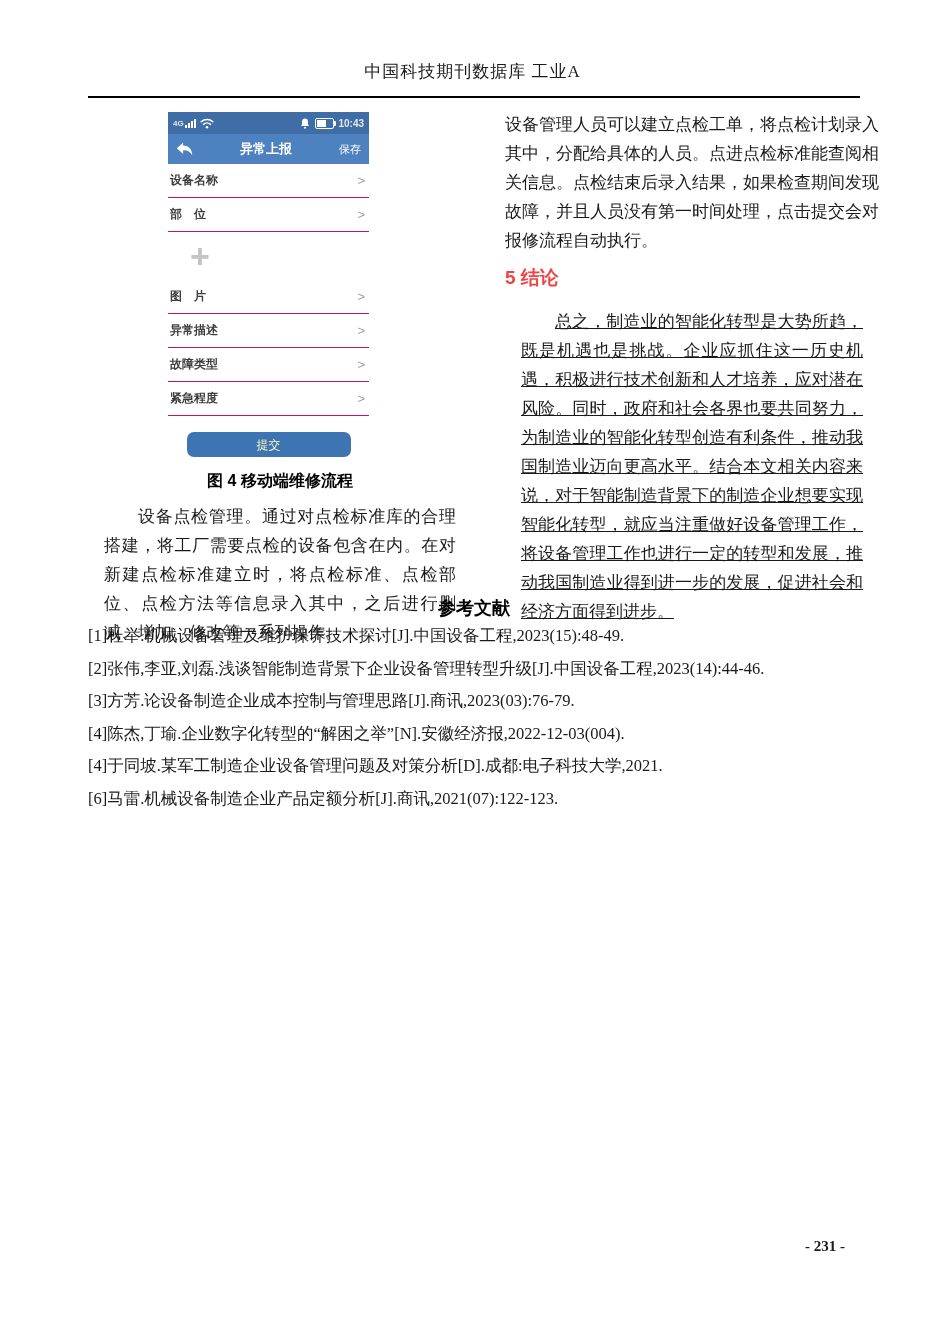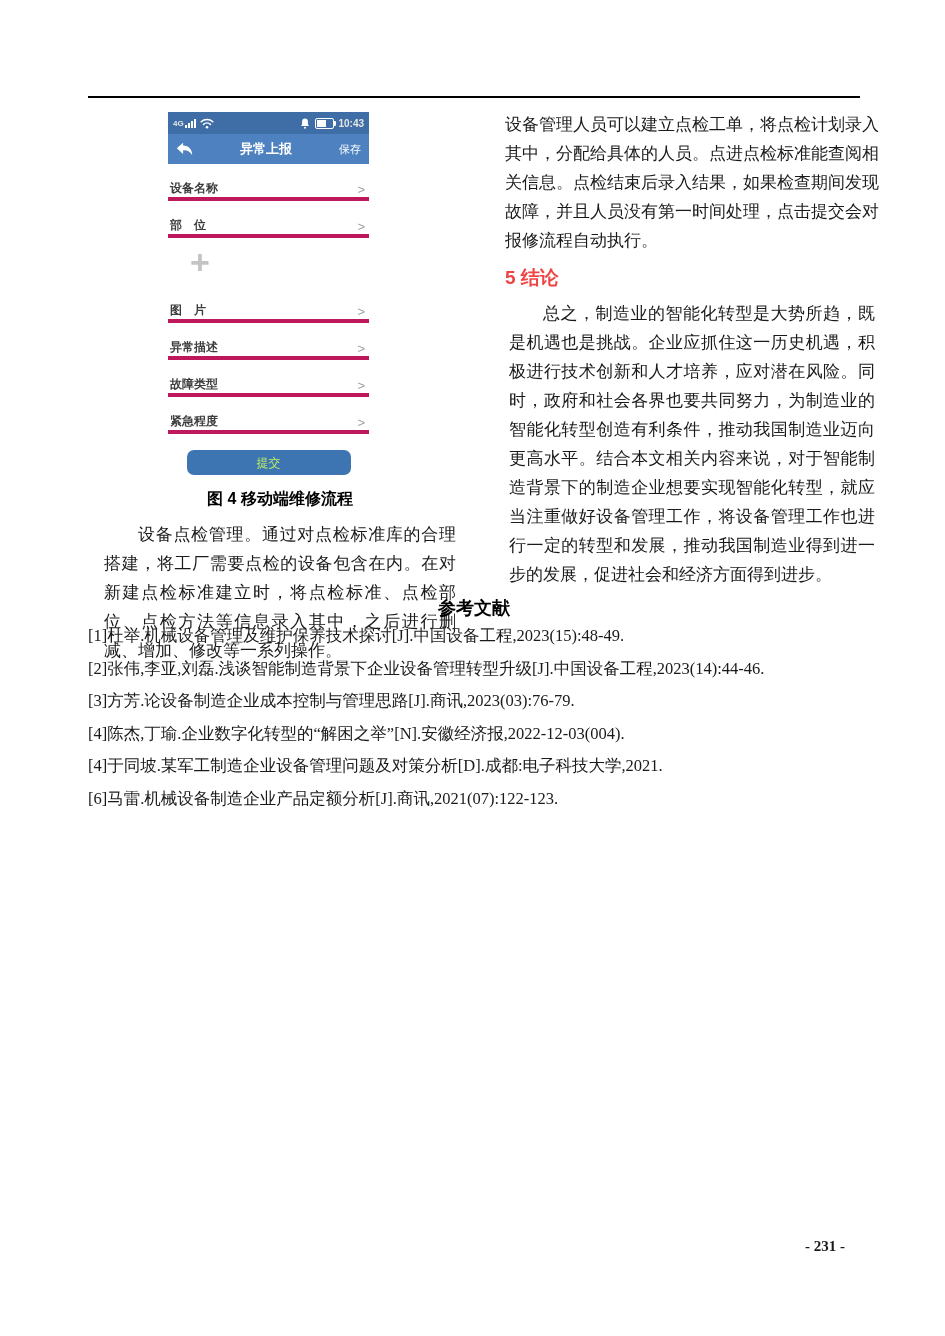--- a/index.html
+++ b/index.html
@@ -30,31 +30,31 @@
   .battery::before{content:"";position:absolute;left:1px;top:1px;bottom:1px;width:9px;background:#fff;}
   .battery::after{content:"";position:absolute;right:-3px;top:2px;width:2px;height:5px;background:#fff;border-radius:0 1px 1px 0;}
   .icon-svg{display:block;}
 
   .nav-bar{height:30px;background:#4e81c0;display:flex;align-items:center;
            padding:0 8px;color:#fff;font-family:"Liberation Sans",sans-serif;}
   .nav-title{flex:1;text-align:center;font-size:13px;font-weight:bold;}
   .nav-save{font-size:11px;}
 
   .form{background:#fff;}
-  .form-row{height:33px;display:flex;align-items:flex-end;justify-content:space-between;
-            border-bottom:4px solid #be185d;padding:0 4px 0 2px;}
+  .form-row{height:33px;display:flex;align-items:center;justify-content:space-between;
+            border-bottom:1px solid #be185d;padding:0 4px 0 2px;}
   .form-row .lbl{font-size:12px;font-weight:bold;color:#3d3d3d;
                  font-family:"Liberation Sans",sans-serif;}
   .form-row .chev{font-size:13px;color:#9aa0a6;font-family:"Liberation Sans",sans-serif;}
   .plus-area{height:48px;display:flex;align-items:center;}
   .plus-glyph{margin-left:22px;font-size:34px;font-weight:bold;color:#c4c4c4;
               font-family:"Liberation Sans",sans-serif;line-height:30px;}
   .submit-wrap{padding:16px 0 4px 0;text-align:center;}
   .submit-btn{display:inline-block;width:164px;height:25px;line-height:25px;background:#3d74b2;
-              color:#bef264;font-size:12px;border:none;border-radius:7px;
+              color:#fef9c3;font-size:12px;border:none;border-radius:7px;
               font-family:"Liberation Sans",sans-serif;cursor:pointer;}
 
   .fig-caption{margin-top:10px;text-align:center;font-family:"Liberation Sans",sans-serif;
                font-weight:bold;font-size:16px;color:#000;}
 
   .body-par{font-size:17px;line-height:29px;text-align:justify;margin:16px;}
   .indent{text-indent:2em;}
   .left-col .body-par{margin-top:10px;}
 
   .section-heading{font-family:"Liberation Sans",sans-serif;font-weight:bold;
@@ -66,20 +66,21 @@
                 font-weight:bold;font-size:18px;color:#000;}
   .ref-item{font-size:16.5px;line-height:32.5px;white-space:nowrap;}
 
   .page-number{position:absolute;top:1238px;right:100px;font-size:15px;font-weight:bold;}
 </style>
 </head>
 <body>
 
 <div class="page">
 
+  <div class="header-title">中国科技期刊数据库  工业A</div>
   <div class="header-rule"></div>
 
   <div class="left-col">
 
     <div class="phone">
 
       <div class="status-bar">
         <span class="net-label">4G</span>
         <span class="sig">
             <i></i>
@@ -144,21 +145,21 @@
     </div>
 
     <div class="fig-caption">图 4  移动端维修流程</div>
 
     <p class="body-par indent">设备点检管理。通过对点检标准库的合理搭建，将工厂需要点检的设备包含在内。在对新建点检标准建立时，将点检标准、点检部位、点检方法等信息录入其中，之后进行删减、增加、修改等一系列操作。</p>
   </div>
 
   <div class="right-col">
     <p class="body-par" style="margin:0;">设备管理人员可以建立点检工单，将点检计划录入其中，分配给具体的人员。点进点检标准能查阅相关信息。点检结束后录入结果，如果检查期间发现故障，并且人员没有第一时间处理，点击提交会对报修流程自动执行。</p>
     <div class="section-heading">5  结论</div>
-    <p class="body-par indent" style="margin:4px;">总之，制造业的智能化转型是大势所趋，既是机遇也是挑战。企业应抓住这一历史机遇，积极进行技术创新和人才培养，应对潜在风险。同时，政府和社会各界也要共同努力，为制造业的智能化转型创造有利条件，推动我国制造业迈向更高水平。结合本文相关内容来说，对于智能制造背景下的制造企业想要实现智能化转型，就应当注重做好设备管理工作，将设备管理工作也进行一定的转型和发展，推动我国制造业得到进一步的发展，促进社会和经济方面得到进步。</p>
+    <p class="body-par indent" style="margin:16px;text-decoration:underline;">总之，制造业的智能化转型是大势所趋，既是机遇也是挑战。企业应抓住这一历史机遇，积极进行技术创新和人才培养，应对潜在风险。同时，政府和社会各界也要共同努力，为制造业的智能化转型创造有利条件，推动我国制造业迈向更高水平。结合本文相关内容来说，对于智能制造背景下的制造企业想要实现智能化转型，就应当注重做好设备管理工作，将设备管理工作也进行一定的转型和发展，推动我国制造业得到进一步的发展，促进社会和经济方面得到进步。</p>
   </div>
 
   <div class="refs">
     <div class="refs-heading">参考文献</div>
     <div class="ref-item">[1]杜举.机械设备管理及维护保养技术探讨[J].中国设备工程,2023(15):48-49.</div>
     <div class="ref-item">[2]张伟,李亚,刘磊.浅谈智能制造背景下企业设备管理转型升级[J].中国设备工程,2023(14):44-46.</div>
     <div class="ref-item">[3]方芳.论设备制造企业成本控制与管理思路[J].商讯,2023(03):76-79.</div>
     <div class="ref-item">[4]陈杰,丁瑜.企业数字化转型的“解困之举”[N].安徽经济报,2022-12-03(004).</div>
     <div class="ref-item">[4]于同坡.某军工制造企业设备管理问题及对策分析[D].成都:电子科技大学,2021.</div>
     <div class="ref-item">[6]马雷.机械设备制造企业产品定额分析[J].商讯,2021(07):122-123.</div>

